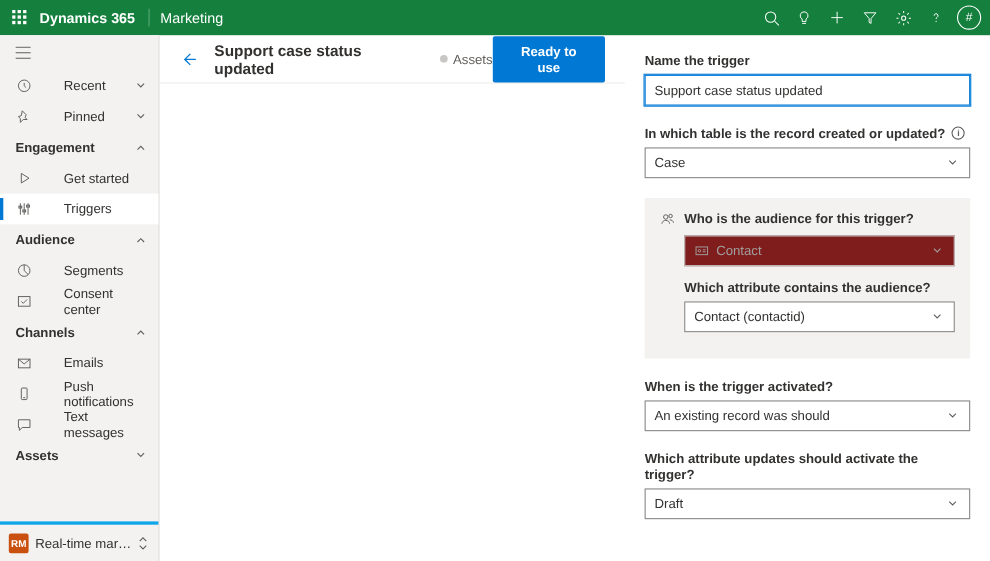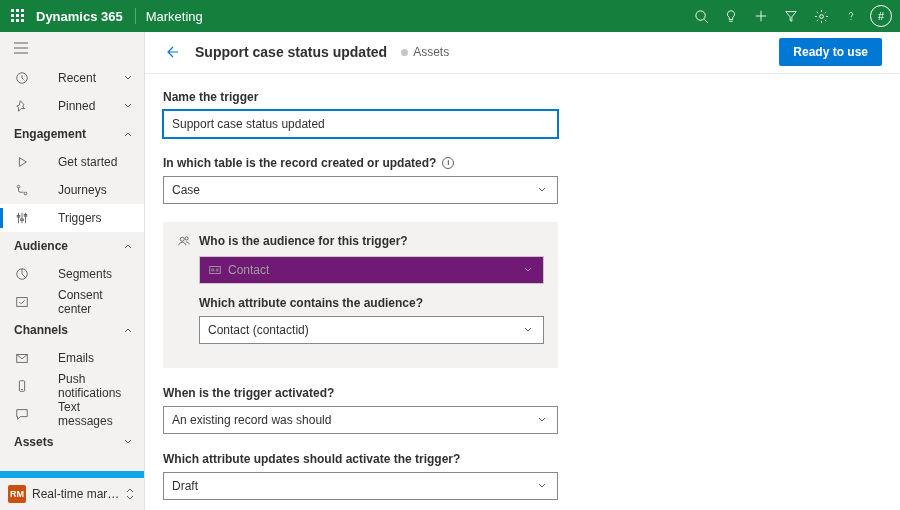--- a/index.html
+++ b/index.html
@@ -24,43 +24,43 @@
   .sidebar .hamburger { height: 32px; display: flex; align-items: center; padding-left: 14px; cursor: pointer; }
   .sidebar .item, .sidebar .section { display: flex; align-items: center; height: 28px; padding: 0 10px 0 14px; cursor: pointer; gap: 20px; }
   .sidebar .item .icon, .sidebar .section .icon { width: 16px; height: 16px; margin-right: 8px; display: flex; align-items: center; justify-content: center; }
   .sidebar .item .label, .sidebar .section .label { flex: 1; }
   .sidebar .section .label { font-weight: 600; }
   .sidebar .chev { width: 12px; height: 12px; display: flex; align-items: center; justify-content: center; }
   .sidebar .item.active { background: #fff; position: relative; }
   .sidebar .item.active::before { content: ""; position: absolute; left: 0; top: 4px; bottom: 4px; width: 3px; background: #0078d4; }
   .sidebar svg { stroke: #605e5c; fill: none; stroke-width: 1; }
   .sidebar .spacer { flex: 1; }
-  .sidebar .footer { height: 36px; border-top: 7px solid #0ea5e9; display: flex; align-items: center; padding: 16px 8px; }
+  .sidebar .footer { height: 36px; border-top: 3px solid #0ea5e9; display: flex; align-items: center; padding: 16px 8px; }
   .sidebar .footer .badge { width: 18px; height: 18px; background: #ca5010; color: #fff; font-size: 9px; font-weight: 600; display: flex; align-items: center; justify-content: center; margin-right: 6px; border-radius: 2px; }
   .sidebar .footer .label { flex: 1; font-size: 12px; white-space: nowrap; overflow: hidden; text-overflow: ellipsis; }
 
   
-  .main { flex: 1; display: flex; flex-direction: column; }
+  .main { flex: 1; display: flex; flex-direction: row; }
   .pageheader { height: 44px; border-bottom: 1px solid #edebe9; display: flex; align-items: center; padding: 0 18px; }
   .pageheader .back { width: 20px; height: 20px; margin-right: 12px; display: flex; align-items: center; justify-content: center; cursor: pointer; }
   .pageheader .title { font-size: 14px; font-weight: 600; color: #323130; }
   .pageheader .status { margin-left: 14px; font-size: 12px; color: #605e5c; display: flex; align-items: center; }
   .pageheader .status-dot { width: 7px; height: 7px; border-radius: 50%; background: #c8c6c4; margin-right: 5px; }
   .pageheader .spacer { flex: 1; }
   .pageheader .primary-btn { background: #0078d4; color: #fff; border: none; font-size: 12px; font-weight: 600; padding: 7px 14px; border-radius: 2px; cursor: pointer; }
 
   .form { padding: 16px 18px; font-size: 12px; color: #323130; overflow-y: auto; }
   .field { margin-bottom: 18px; max-width: 395px; }
   .field-label { font-weight: 600; margin-bottom: 6px; display: flex; align-items: center; }
   .info-icon { width: 12px; height: 12px; margin-left: 6px; border: 1px solid #605e5c; border-radius: 50%; display: inline-flex; align-items: center; justify-content: center; font-size: 8px; color: #605e5c; }
   .input, .select { width: 100%; height: 28px; border: 1px solid #8a8886; padding: 0 8px; font-size: 12px; background: #fff; display: flex; align-items: center; position: relative; }
   .input.focused { border-color: #0078d4; outline: 1px solid #0078d4; }
   .select { justify-content: space-between; cursor: pointer; }
   .select .chev { width: 12px; height: 12px; }
-  .select.disabled { background: #701a75; color: #a19f9d; border-color: #c8c6c4; cursor: default; }
+  .select.disabled { background: #7f1d1d; color: #a19f9d; border-color: #c8c6c4; cursor: default; }
 
   .subpanel { background: #f3f2f1; padding: 12px 14px; margin-bottom: 18px; max-width: 395px; }
   .subpanel .subheader { display: flex; align-items: center; font-weight: 600; margin-bottom: 8px; }
   .subpanel .subheader .icon { width: 14px; height: 14px; margin-right: 8px; }
   .subpanel .indented { padding-left: 22px; }
   .subpanel .indented .select { margin-bottom: 12px; }
   .subpanel .indented .select .preicon { width: 14px; height: 14px; margin-right: 6px; }
   .subpanel .sublabel { font-weight: 600; margin-bottom: 6px; }
 
   svg.chev-svg { stroke: #605e5c; fill: none; stroke-width: 1; }
@@ -173,30 +173,20 @@
           </svg>
         </span>
     </div>
     <div class="item">
       <span class="icon">
           <svg width="14" height="14" viewBox="0 0 16 16">
             <path d="M5 3l8 5-8 5z"></path>
           </svg>
         </span>
       <span class="label">Get started</span>
-    </div>
-    <div class="item">
-      <span class="icon">
-          <svg width="14" height="14" viewBox="0 0 16 16">
-            <circle cx="4" cy="4" r="1.5"></circle>
-            <circle cx="12" cy="12" r="1.5"></circle>
-            <path d="M4 5.5v3a2 2 0 0 0 2 2h4"></path>
-          </svg>
-        </span>
-      <span class="label">Journeys</span>
     </div>
     <div class="item active">
       <span class="icon">
           <svg width="14" height="14" viewBox="0 0 16 16">
             <line x1="4" y1="2" x2="4" y2="14"></line>
             <line x1="8" y1="2" x2="8" y2="14"></line>
             <line x1="12" y1="2" x2="12" y2="14"></line>
             <rect x="2.5" y="5" width="3" height="2"></rect>
             <rect x="6.5" y="9" width="3" height="2"></rect>
             <rect x="10.5" y="4" width="3" height="2"></rect>

